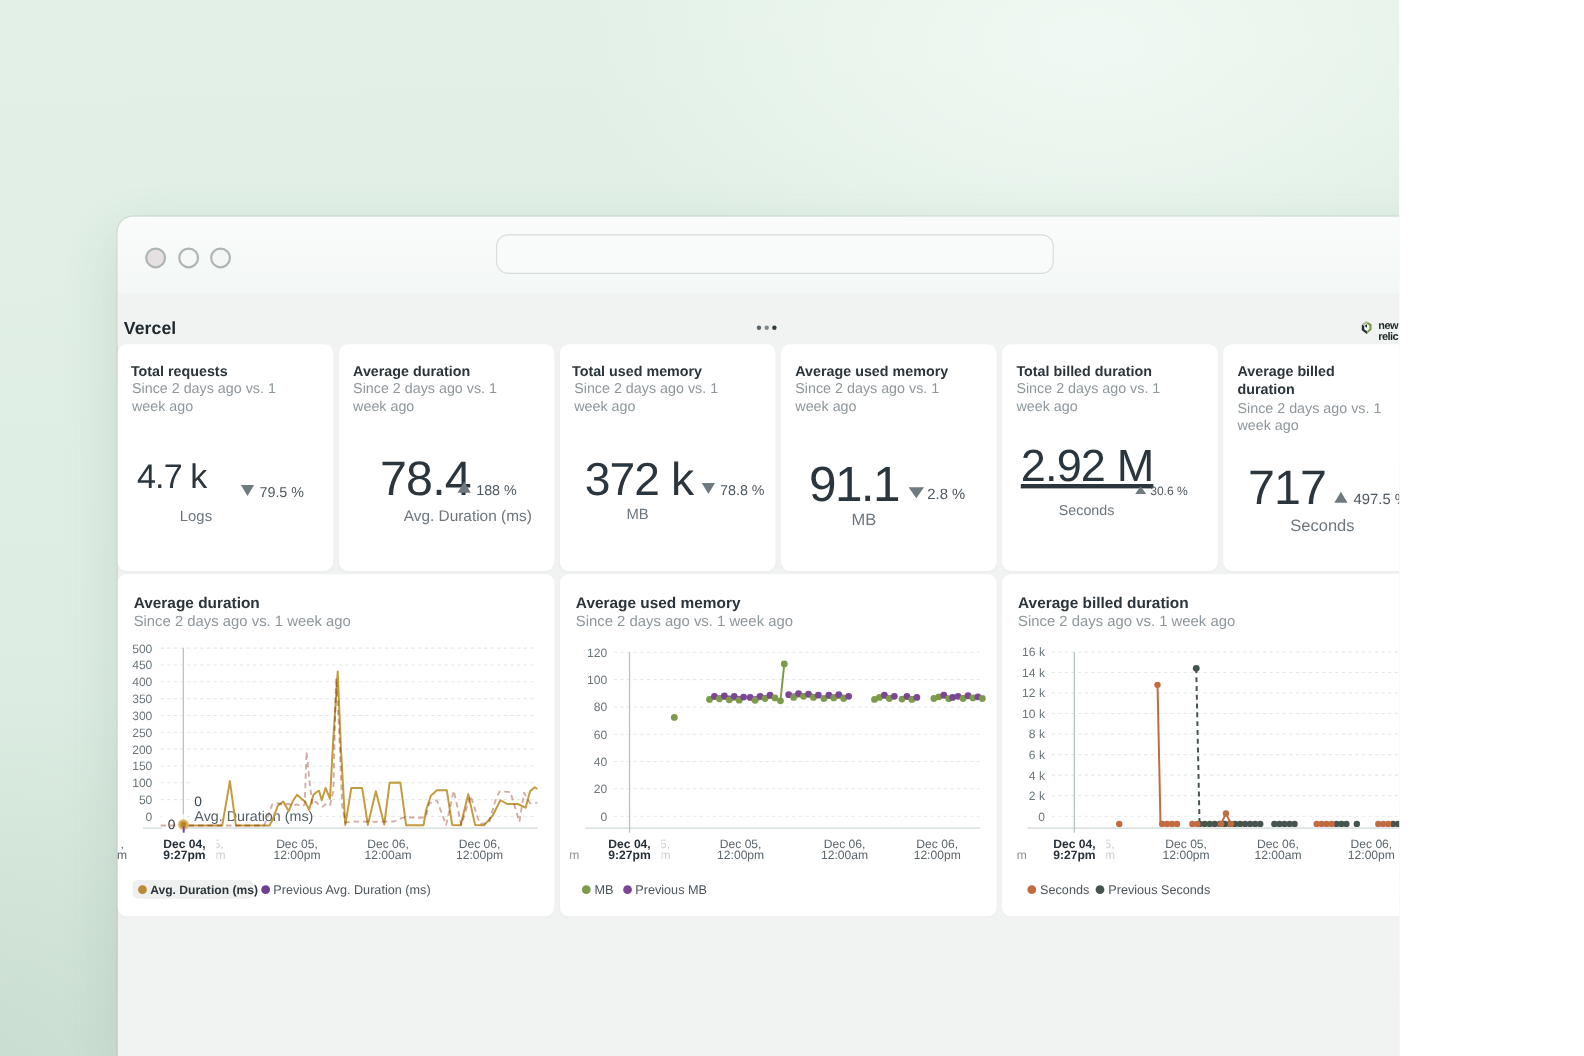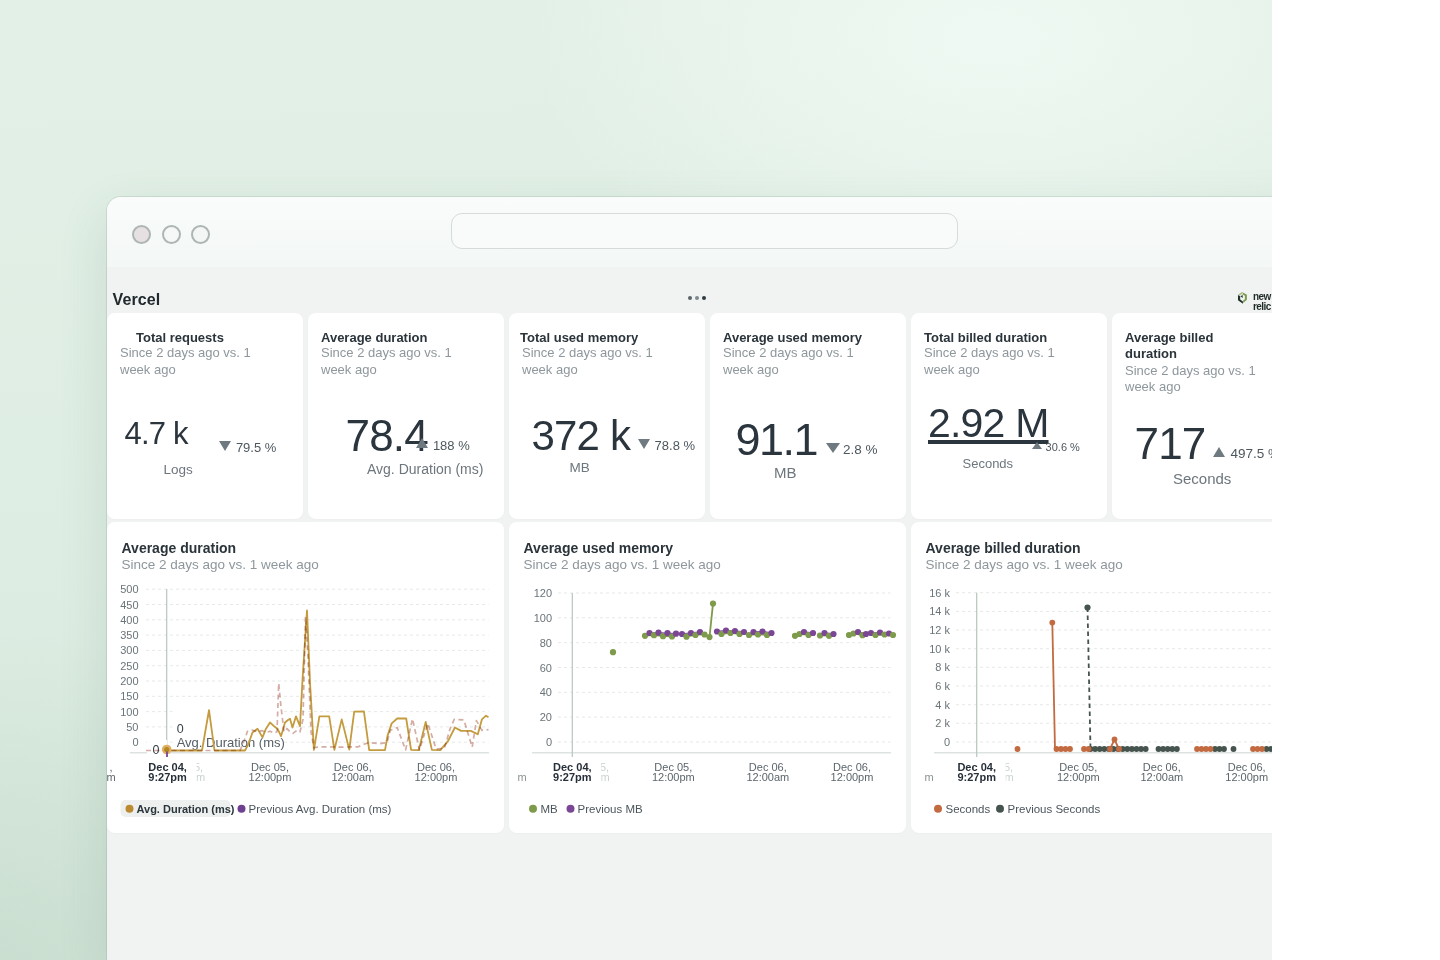--- a/index.html
+++ b/index.html
@@ -55,21 +55,21 @@
 
 <div class="card" style="left:107px;top:313px;width:196px;height:206px;"></div>
 <div class="card" style="left:308px;top:313px;width:196px;height:206px;"></div>
 <div class="card" style="left:509px;top:313px;width:196px;height:206px;"></div>
 <div class="card" style="left:710px;top:313px;width:196px;height:206px;"></div>
 <div class="card" style="left:911px;top:313px;width:196px;height:206px;"></div>
 <div class="card" style="left:1112px;top:313px;width:196px;height:206px;"></div>
 <div class="card" style="left:107px;top:522px;width:397px;height:311px;"></div>
 <div class="card" style="left:509px;top:522px;width:397px;height:311px;"></div>
 <div class="card" style="left:911px;top:522px;width:397px;height:311px;"></div>
-<div class="t" style="left:136px;top:329.5px;">Total requests</div>
+<div class="t" style="left:119px;top:329.5px;">Total requests</div>
 <div class="s" style="left:120px;top:345.0px;width:133px;">Since 2 days ago vs. 1 week ago</div>
 <div class="val" style="left:124.5px;top:417.7px;font-size:31px;letter-spacing:-0.8px;">4.7 k</div>
 <div class="tri" style="left:219.4px;top:441.2px;border-left:6.5px solid transparent;border-right:6.5px solid transparent;border-top:10.08px solid #6e7980;"></div>
 <div class="pct" style="left:235.9px;top:441.3px;font-size:13.0px;">79.5 %</div>
 <div class="unit" style="left:123.5px;top:463.0px;font-size:13.5px;">Logs</div>
 <div class="t" style="left:321px;top:329.5px;">Average duration</div>
 <div class="s" style="left:321px;top:345.0px;width:133px;">Since 2 days ago vs. 1 week ago</div>
 <div class="val" style="left:325.5px;top:413.7px;font-size:44px;letter-spacing:-0.8px;margin-left:20px;">78.4</div>
 <div class="tri" style="left:415.7px;top:438.4px;border-left:6.8px solid transparent;border-right:6.8px solid transparent;border-bottom:10.559999999999999px solid #6e7980;"></div>
 <div class="pct" style="left:432.9px;top:439.0px;font-size:13.0px;">188 %</div>

